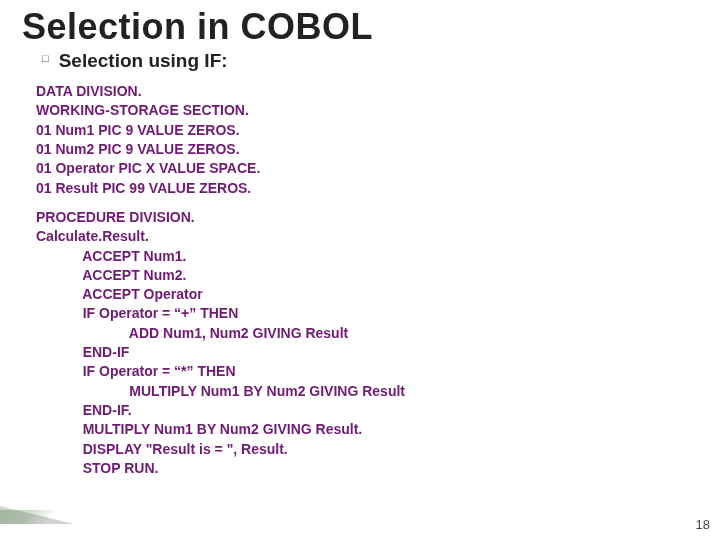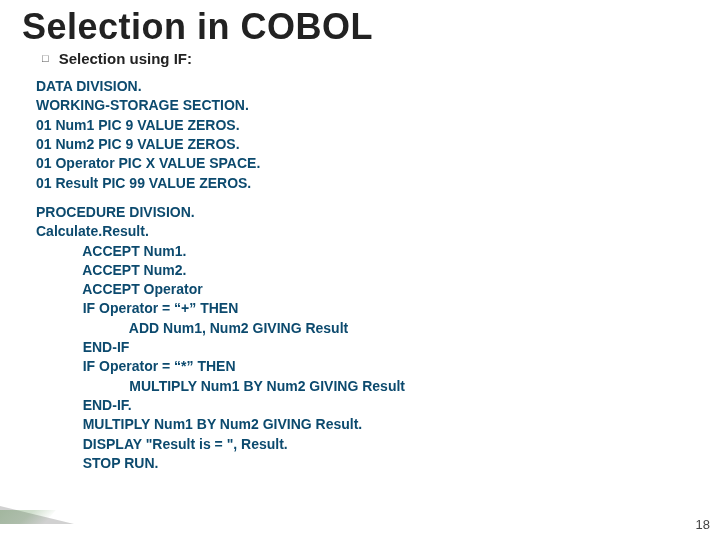--- a/index.html
+++ b/index.html
@@ -23,29 +23,29 @@
     align-items: flex-start;
     padding: 2px 0 0 42px;
   }
   .bullet {
     font-size: 11px;
     color: #555;
     margin-right: 10px;
     margin-top: 2px;
   }
   .subtitle {
-    font-size: 15px;
+    font-size: 19px;
     font-weight: 700;
     color: #222;
   }
   .code-block {
     padding: 10px 0 0 36px;
     font-size: 14px;
     font-weight: 700;
-    color: #0c4a6e;
+    color: #701a75;
     line-height: 1.38;
     white-space: pre;
     font-family: "Segoe UI", Tahoma, Arial, sans-serif;
   }
   .corner {
     position: absolute;
     left: 0;
     bottom: 16px;
     width: 0;
     height: 0;

